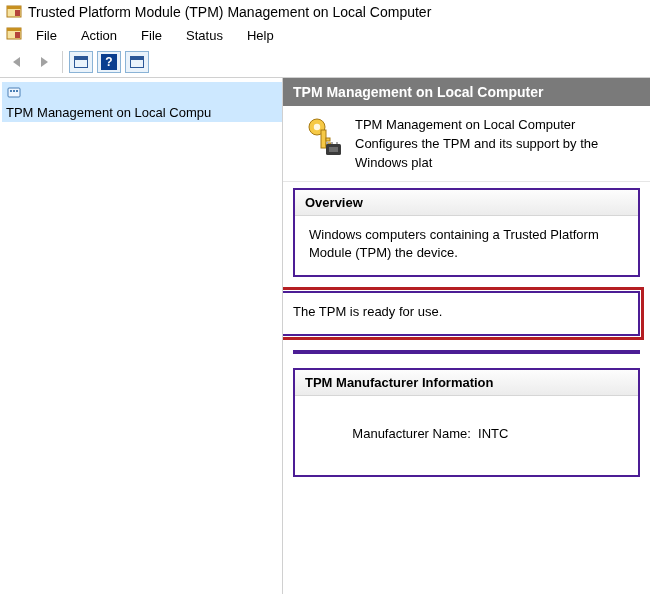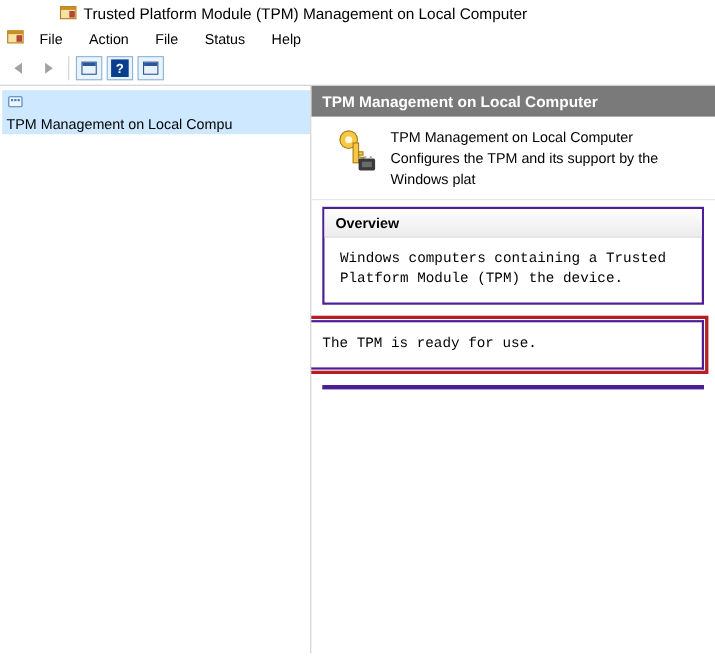--- a/index.html
+++ b/index.html
@@ -12,21 +12,20 @@
     width: 650px;
     height: 606px;
     overflow: hidden;
   }
   .titlebar {
     display: flex;
     align-items: center;
     padding: 4px 6px 2px 6px;
     gap: 6px;
     font-size: 14px;
-    margin-left: 48px;
   }
   .app-icon-svg { width: 16px; height: 16px; flex-shrink: 0; }
   .menubar {
     display: flex;
     align-items: flex-start;
     padding: 4px 6px;
     gap: 4px;
     font-size: 13px;
   }
   .menu-item { padding: 2px 10px; cursor: default; }
@@ -122,21 +121,20 @@
     background: linear-gradient(#fdfdfd, #ececec);
     border-bottom: 1px solid #d6d6d6;
     font-weight: 700;
     font-size: 13px;
     padding: 5px 10px;
   }
   .section-body {
     padding: 10px 12px 12px 14px;
     font-size: 13px;
     line-height: 1.45;
-    font-family: Liberation Mono, monospace;
   }
   .kv-row { white-space: pre; }
 </style>
 </head>
 <body>
 
 <div class="titlebar">
   <svg class="app-icon-svg" viewBox="0 0 16 16">
     <rect x="1" y="2" width="14" height="11" fill="#f7e3a1" stroke="#b07d1a"></rect>
     <rect x="1" y="2" width="14" height="3" fill="#c79020"></rect>
@@ -220,16 +218,24 @@
         <div class="section-body">Windows computers containing a Trusted Platform Module (TPM) the device.</div>
       </div>
 
       <div class="section-box highlighted">
         <div class="section-body">The TPM is ready for use.</div>
       </div>
 
       <div class="section-box">
       </div>
 
+      <div class="section-box">
+        <div class="section-head">TPM Manufacturer Information</div>
+        <div class="section-body">
+          <span class="kv-row">
+            <span>Manufacturer Name:</span>  <span>INTC</span>
+          </span>
+        </div>
+      </div>
 
     </div>
   </div>
 </div>
 
 </body></html>

